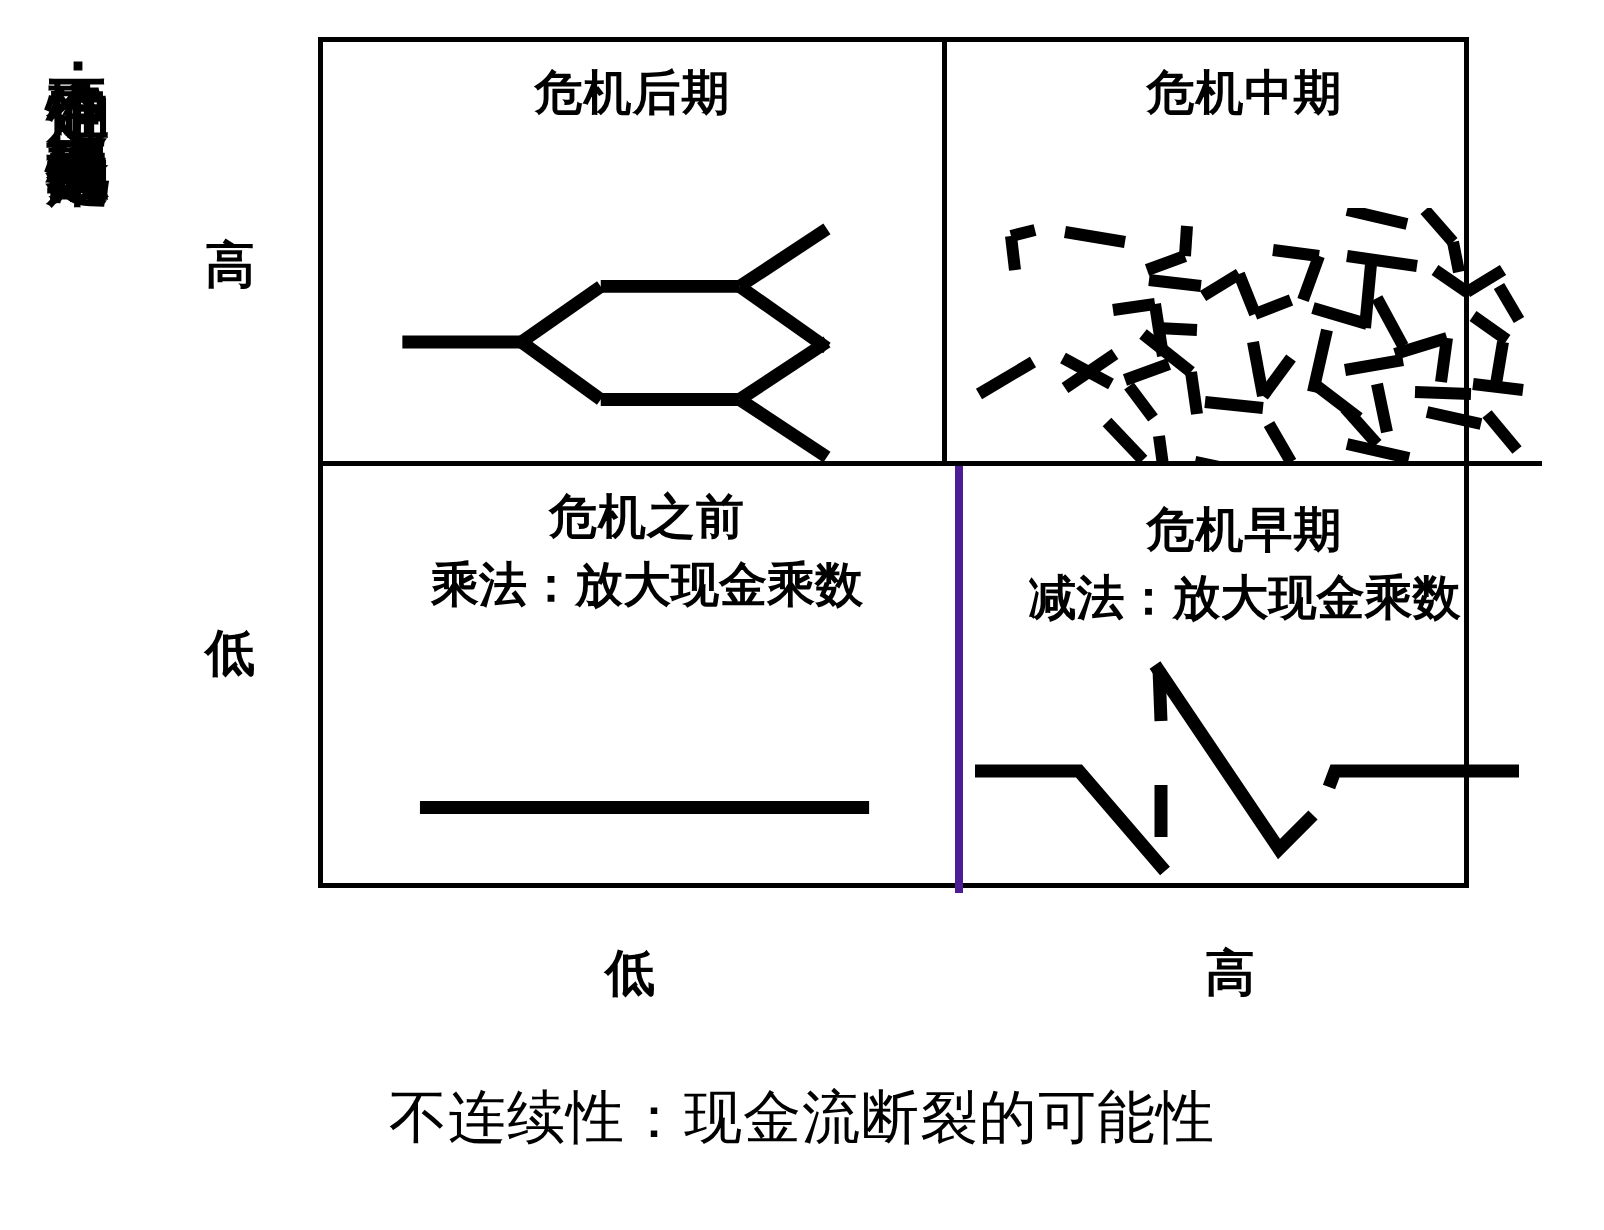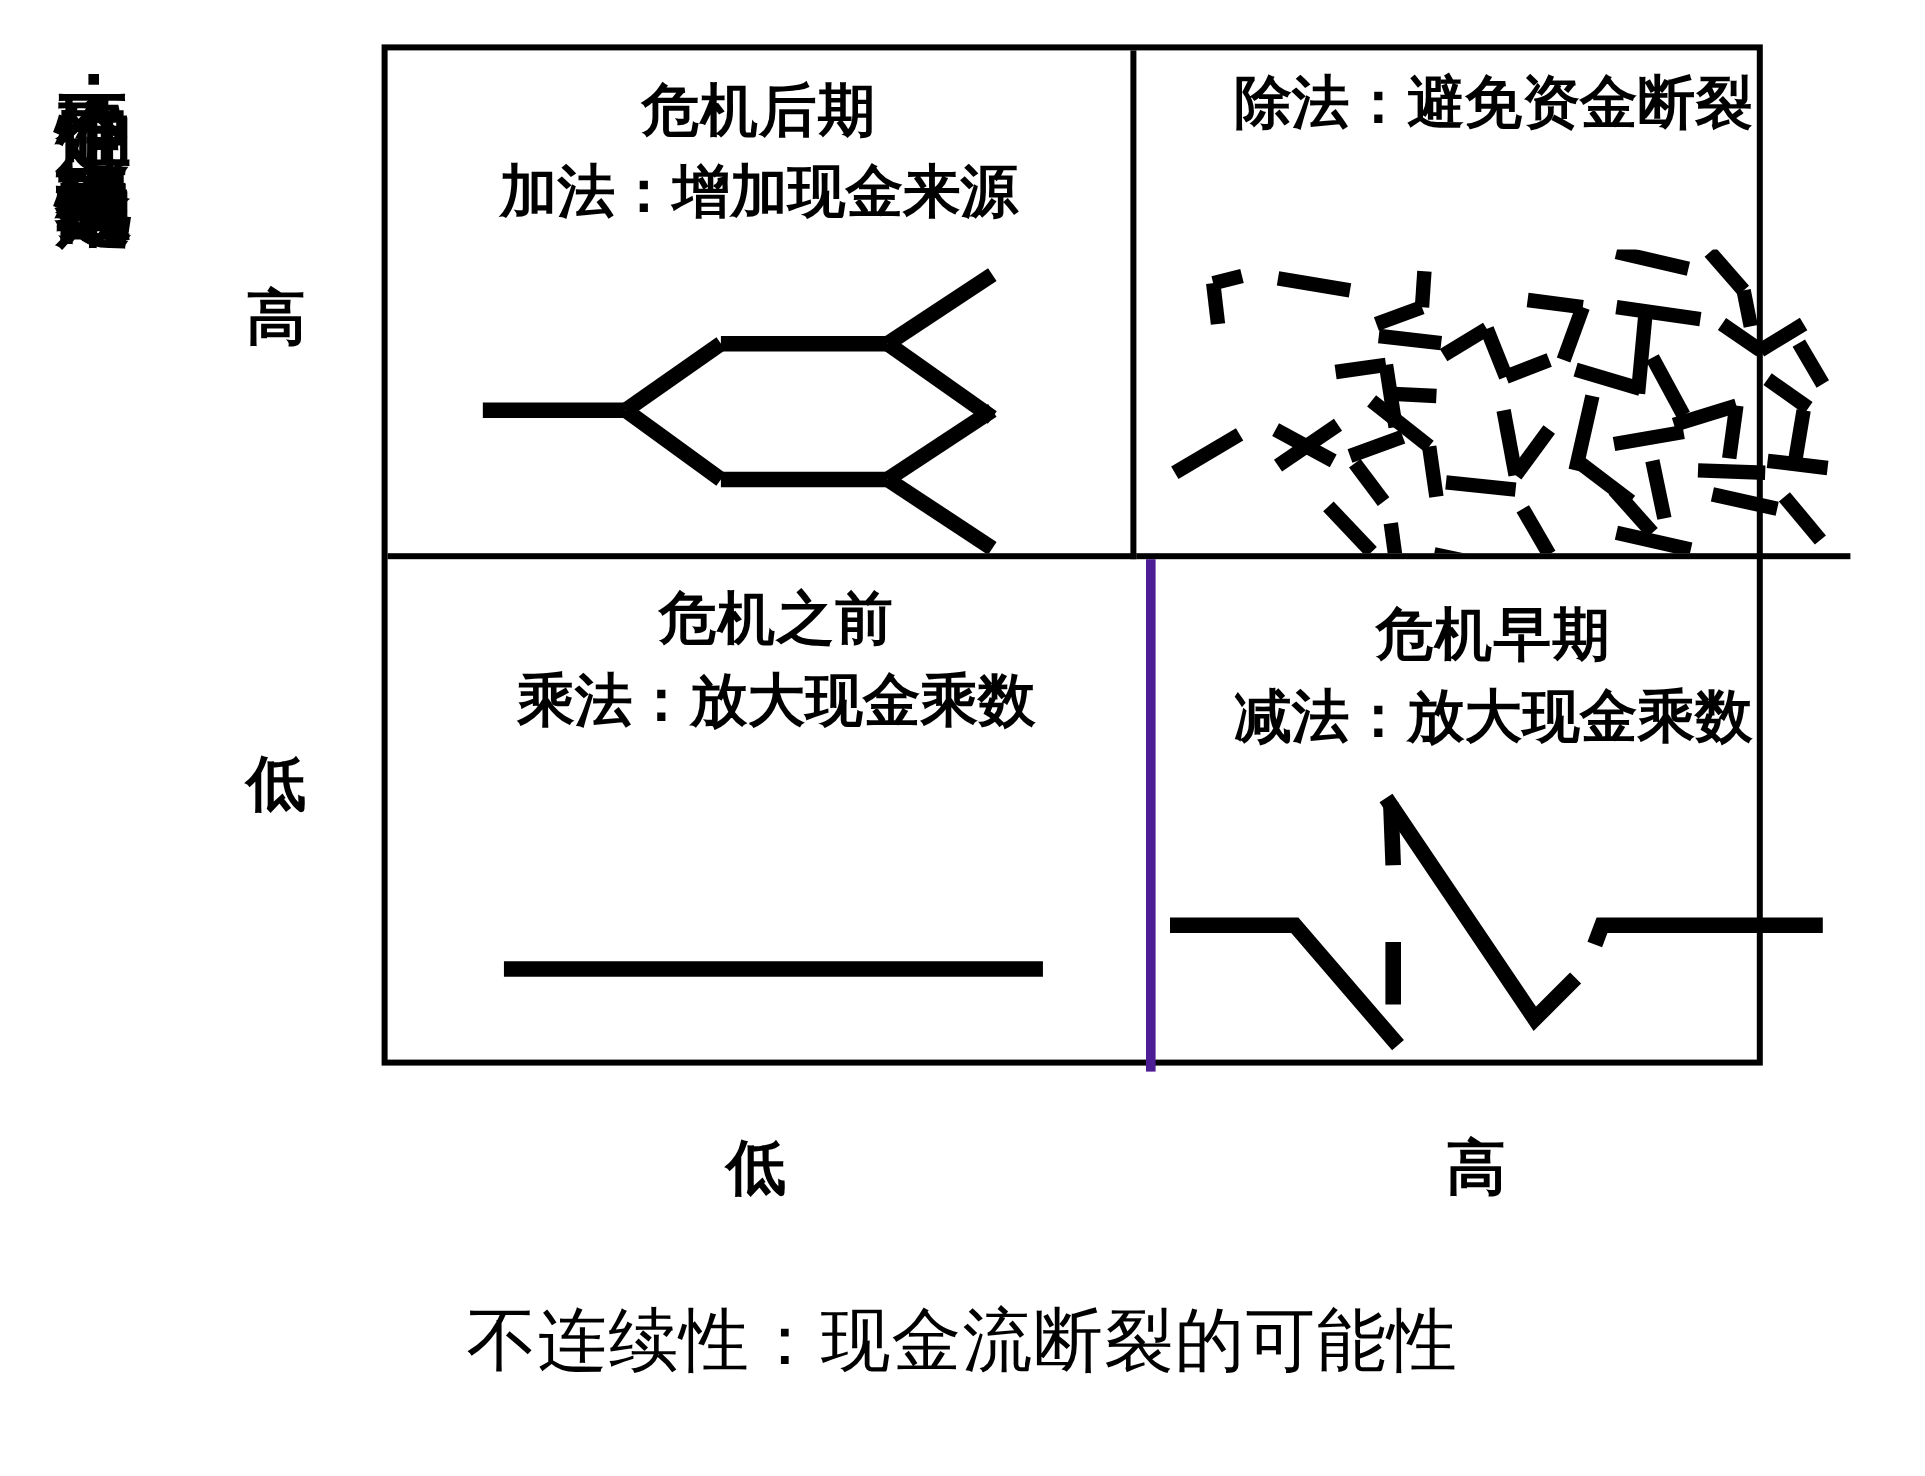--- a/index.html
+++ b/index.html
@@ -135,42 +135,41 @@
 
   <div class="y-axis-title">不确定性：现金回报率的不确定性</div>
 
   <div class="y-tick high">高</div>
   <div class="y-tick low">低</div>
 
   <div id="matrix">
 
     <div class="quad tl">
       <div class="quad-title">危机后期</div>
-      <div class="quad-sub">加法：增加现金来源</div>
       <div class="quad-art">
         <svg viewBox="0 0 624 258" preserveAspectRatio="xMidYMid meet" fill="none" stroke="#000" stroke-width="13" stroke-linecap="butt" stroke-linejoin="miter">
 
           <path d="M 80 134 L 200 134"></path>
 
           <path d="M 200 134 L 280 78"></path>
           <path d="M 200 134 L 280 192"></path>
 
           <path d="M 280 78 L 420 78"></path>
           <path d="M 420 78 L 508 20"></path>
           <path d="M 420 78 L 508 140"></path>
 
           <path d="M 280 192 L 420 192"></path>
           <path d="M 420 192 L 508 134"></path>
           <path d="M 420 192 L 508 250"></path>
         </svg>
       </div>
     </div>
 
     <div class="quad tr">
-      <div class="quad-sub">除法：避免资金断裂</div>
+      <div class="quad-title">危机中期</div>
       <div class="quad-art">
         <svg viewBox="0 0 595 258" preserveAspectRatio="xMidYMid meet" fill="none" stroke="#000" stroke-width="12" stroke-linecap="butt">
 
           <path d="M 64 28 L 68 62"></path>
           <path d="M 64 28 L 88 22"></path>
           <path d="M 118 24 L 178 34"></path>
           <path d="M 116 150 L 164 176"></path>
           <path d="M 168 146 L 118 180"></path>
           <path d="M 32 186 L 86 154"></path>
 

